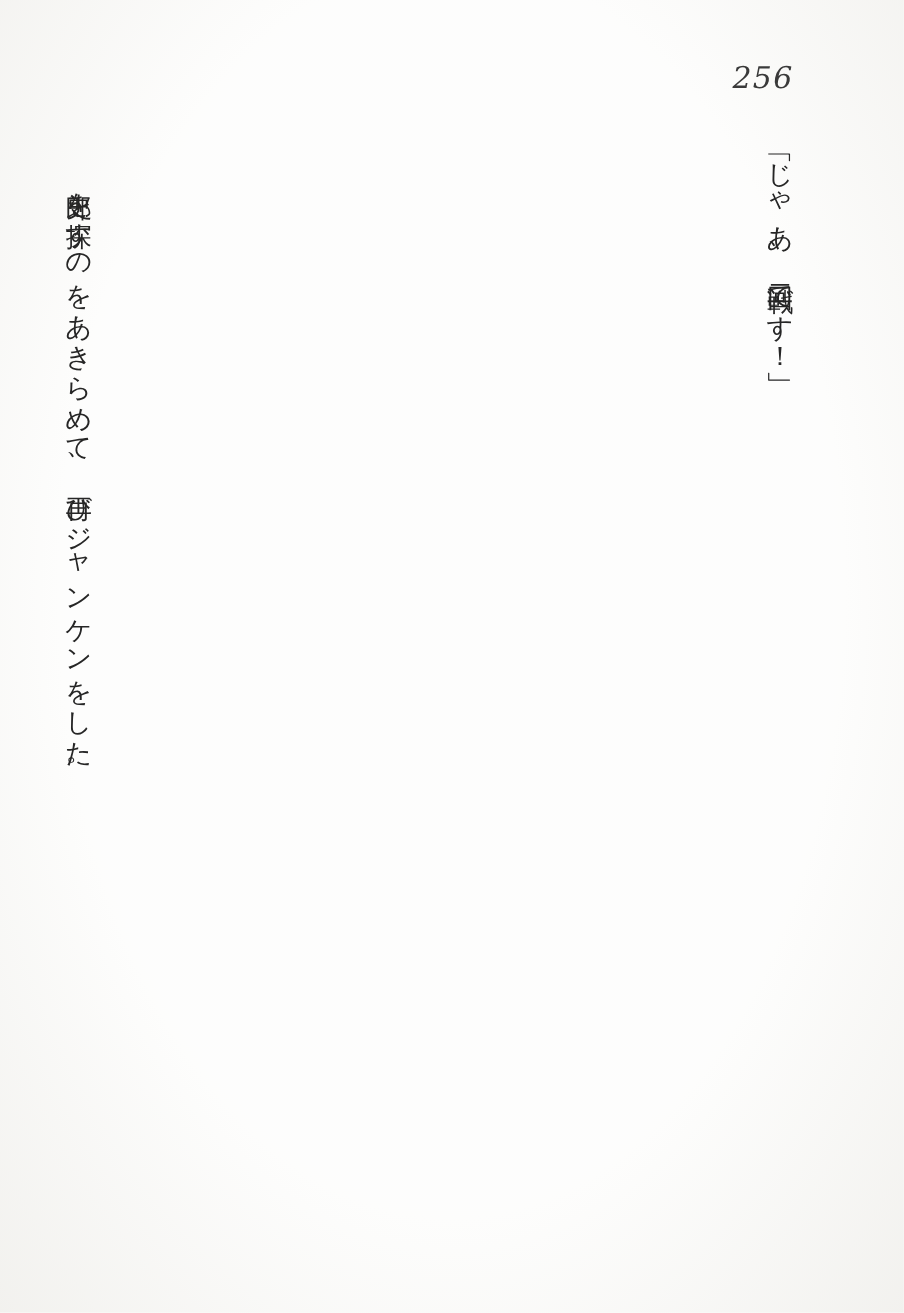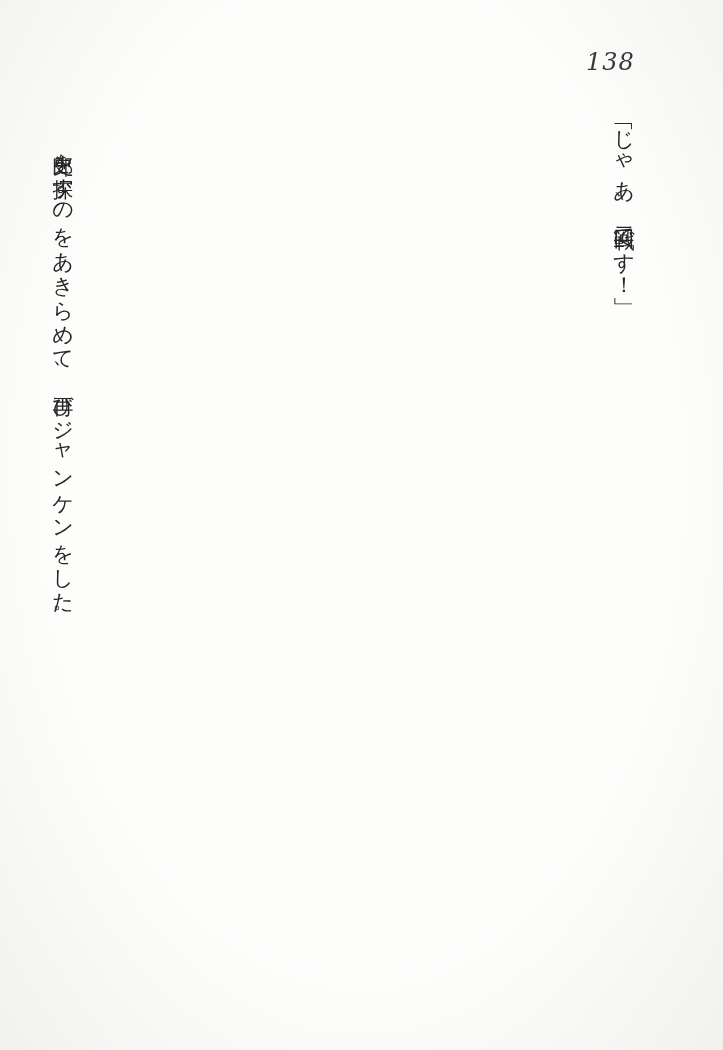--- a/index.html
+++ b/index.html
@@ -49,21 +49,21 @@
   .text-line {
     block-size: 100%;
     white-space: nowrap;
   }
 </style>
 </head>
 <body>
 
 <div class="page">
 
-  <div class="page-number">138</div>
+  <div class="page-number">256</div>
 
   <div class="text-block">
     <div class="text-line">「じゃあ、二回戦です！」</div>
     <div class="text-line">　史郎を探すのをあきらめて、再びジャンケンをした。</div>
 
   </div>
 
 </div>
 
 </body></html>

